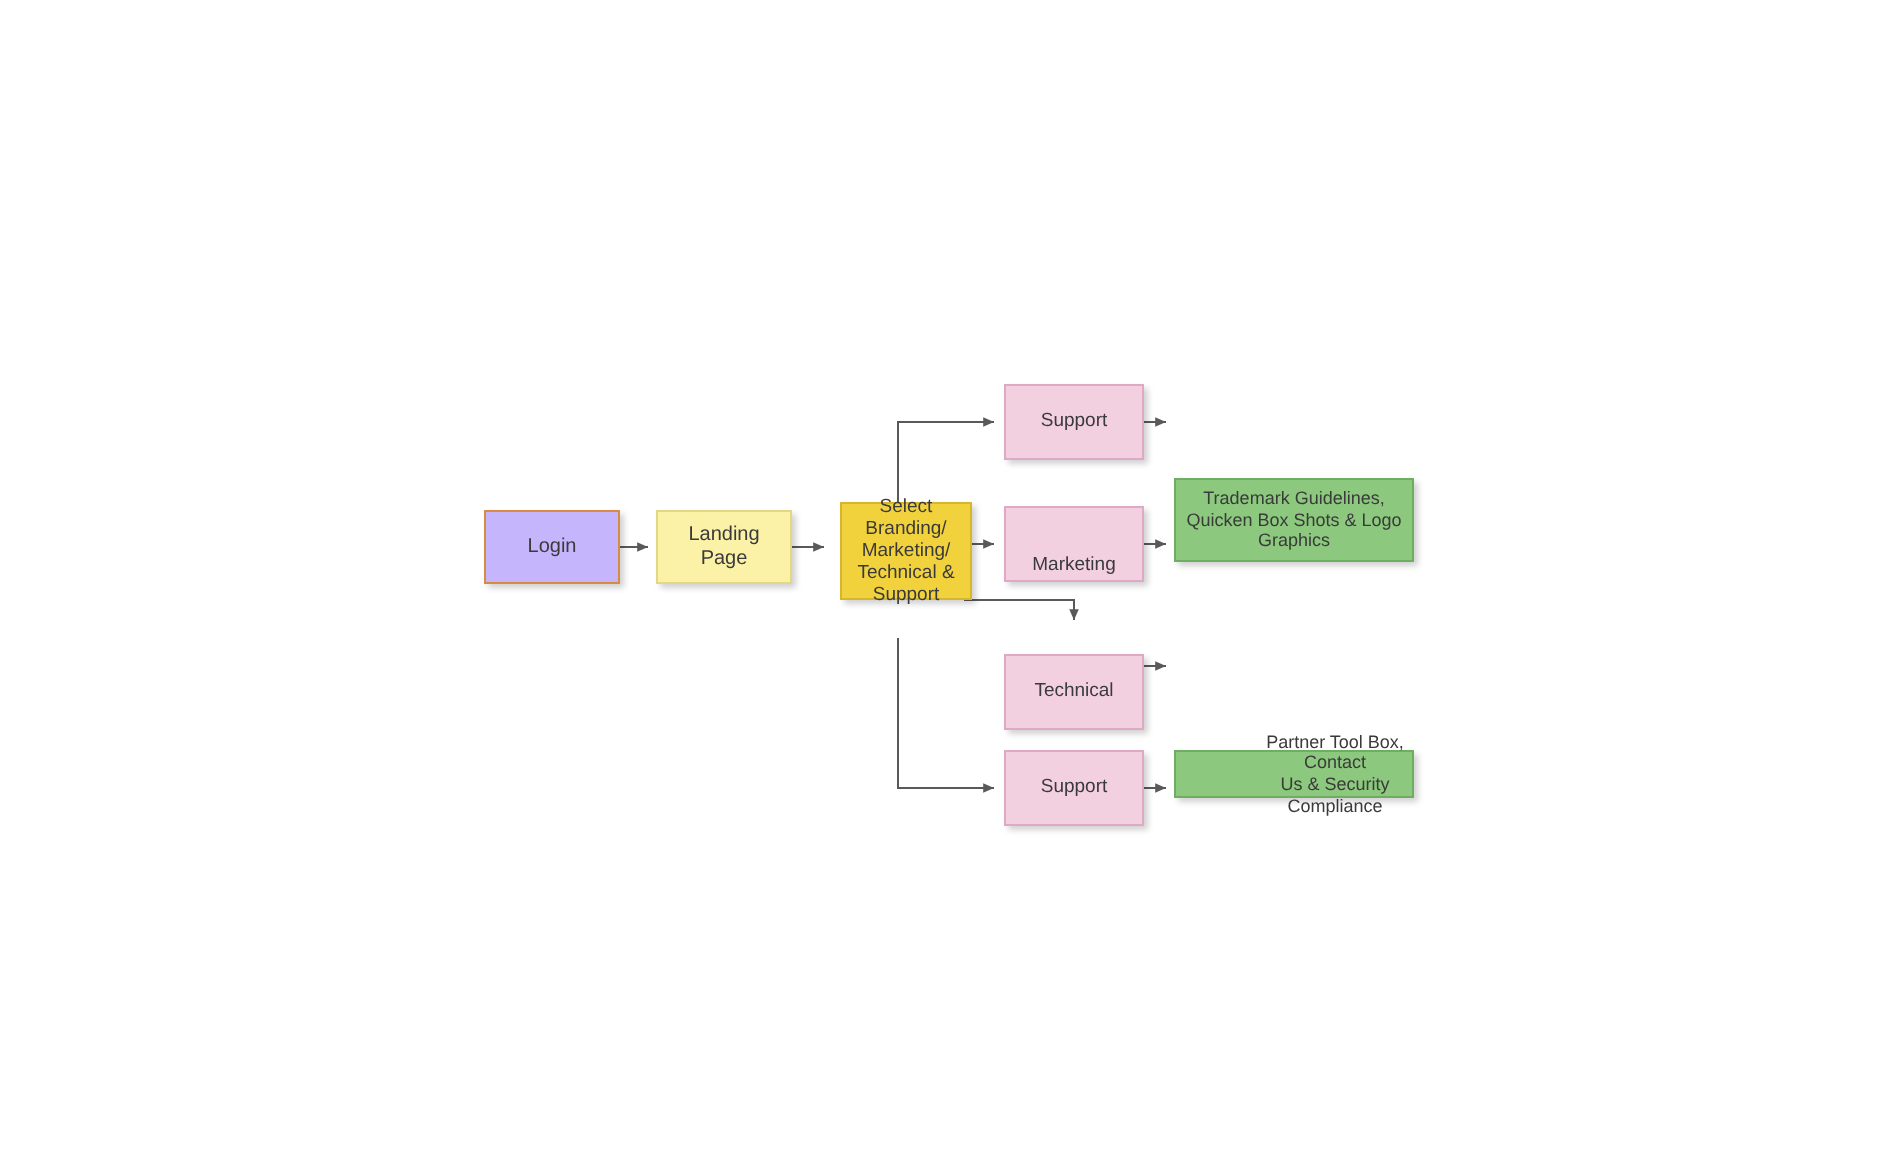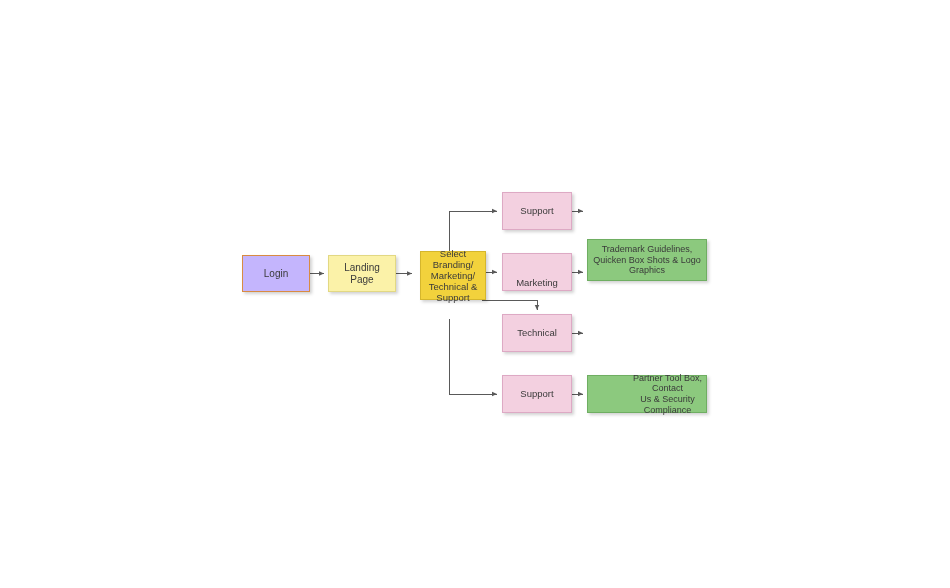--- a/index.html
+++ b/index.html
@@ -67,21 +67,21 @@
   }
   
   .cat {
     left: 502px; width: 70px; height: 38px;
     background: #F3D0E0;
     border-color: #DDA9C4;
     font-size: 9.5px;
   }
   .cat-branding  { top: 192px; }
   .cat-marketing { top: 253px; align-items: flex-end; }
-  .cat-technical { top: 314px; }
+  .cat-technical { top: 327px; }
   .cat-support   { top: 375px; }
   
   .res {
     left: 587px; width: 120px;
     font-size: 9px;
   }
   .res-branding {
     top: 168px; height: 62px;
     background: #D8EFA0;
     border-color: #B9D379;
@@ -90,21 +90,21 @@
     top: 239px; height: 42px;
     background: #8CC97E;
     border-color: #6FAE62;
   }
   .res-technical {
     top: 313px; height: 44px;
     background: #DB8BB4;
     border-color: #C36F9B;
   }
   .res-support {
-    top: 375px; height: 38px;
+    top: 375px; height: 24px;
     background: #8CC97E;
     border-color: #6FAE62;
     padding-left: 45px;
   }
 </style>
 </head>
 <body>
 
 <div id="canvas">
 

